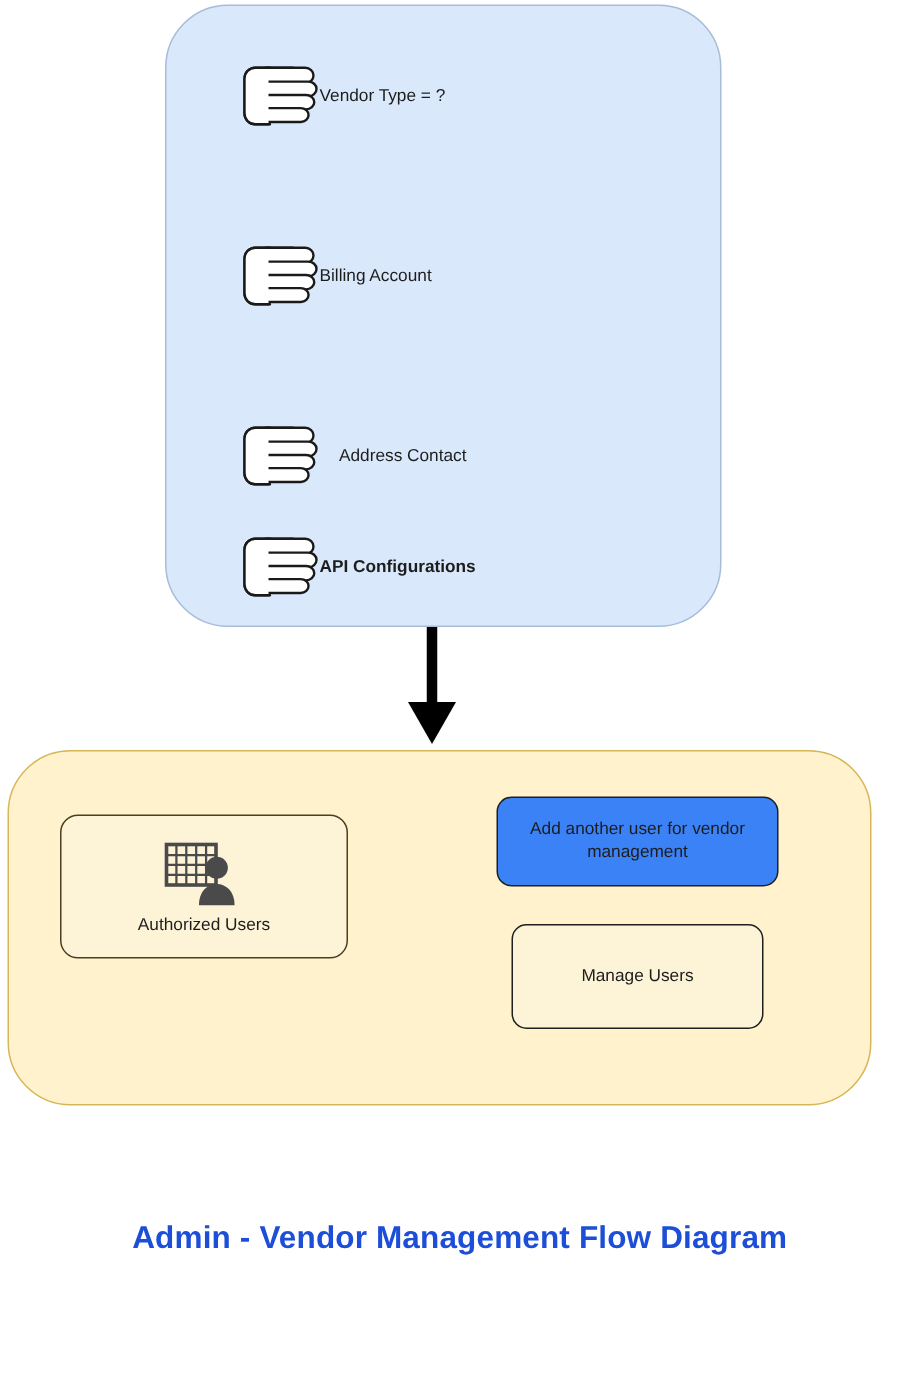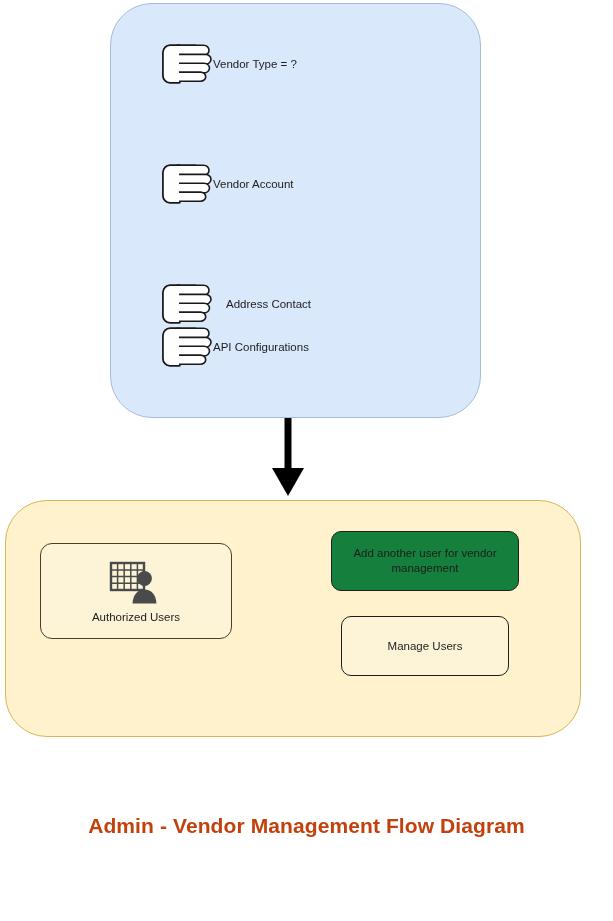--- a/index.html
+++ b/index.html
@@ -104,42 +104,42 @@
     font-size: 11.5px;
     color: #1d1d1d;
   }
 
   .card-addvendor {
     position: absolute;
     left: 331px;
     top: 531px;
     width: 188px;
     height: 60px;
-    background: #15803d;
+    background: #3b82f6;
     border: 1px solid #1f1f1f;
     border-radius: 10px;
     box-sizing: border-box;
     display: flex;
     align-items: center;
     justify-content: center;
     text-align: center;
     padding: 0 14px;
   }
   .card-addvendor .card-label {
     font-size: 11.5px;
     line-height: 15px;
     color: #1d1d1d;
   }
 
   .card-manage {
     position: absolute;
     left: 341px;
     top: 616px;
     width: 168px;
-    height: 60px;
+    height: 70px;
     background: #fdf3d7;
     border: 1px solid #1f1f1f;
     border-radius: 10px;
     box-sizing: border-box;
     display: flex;
     align-items: center;
     justify-content: center;
     text-align: center;
   }
   .card-manage .card-label {
@@ -150,21 +150,21 @@
 
   
   .diagram-title {
     position: absolute;
     left: 0;
     top: 814px;
     width: 613px;
     text-align: center;
     font-size: 21px;
     font-weight: bold;
-    color: #c2410c;
+    color: #1d4ed8;
     letter-spacing: 0.1px;
   }
 </style>
 </head>
 <body>
 
 <div id="canvas">
 
   <div class="panel-vendor">
 
@@ -189,40 +189,40 @@
         <g fill="#ffffff" stroke="#1a1a1a" stroke-width="1.6" stroke-linejoin="round" stroke-linecap="round">
           <path d="M4 10.5 C4 6.4 7.2 3.2 11.2 3.2 L36 3.2 C39.2 3.2 41.6 5.5 41.6 8.3 C41.6 11.1 39.2 13.4 36 13.4 L20 13.4 L20 40.8 L11.2 40.8 C7.2 40.8 4 37.6 4 33.5 Z"></path>
           <path d="M18 3.2 L44.5 3.2 C47.6 3.2 50 5.5 50 8.3 C50 11.1 47.6 13.4 44.5 13.4 L18 13.4 Z"></path>
           <path d="M18 12.4 L46.5 12.4 C49.6 12.4 52 14.6 52 17.3 C52 20.0 49.6 22.2 46.5 22.2 L18 22.2 Z"></path>
           <path d="M18 21.3 L45 21.3 C48.1 21.3 50.5 23.5 50.5 26.1 C50.5 28.7 48.1 30.9 45 30.9 L18 30.9 Z"></path>
           <path d="M18 30.1 L41.5 30.1 C44.4 30.1 46.7 32.2 46.7 34.7 C46.7 37.2 44.4 39.3 41.5 39.3 L18 39.3 Z"></path>
           <path d="M4 10.5 C4 6.4 7.2 3.2 11.2 3.2 L20 3.2 L20 40.8 L11.2 40.8 C7.2 40.8 4 37.6 4 33.5 Z" fill="#ffffff" stroke="none"></path>
           <path d="M4 10.5 C4 6.4 7.2 3.2 11.2 3.2 L21 3.2 M21 40.8 L11.2 40.8 C7.2 40.8 4 37.6 4 33.5 L4 10.5" fill="none"></path>
         </g>
       </svg>
-      <span class="row-label">Vendor Account</span>
+      <span class="row-label">Billing Account</span>
     </div>
 
 
     <div class="vendor-row" style="top: 278px;">
       <svg class="hand-icon" viewBox="0 0 54 44">
         <g fill="#ffffff" stroke="#1a1a1a" stroke-width="1.6" stroke-linejoin="round" stroke-linecap="round">
           <path d="M4 10.5 C4 6.4 7.2 3.2 11.2 3.2 L36 3.2 C39.2 3.2 41.6 5.5 41.6 8.3 C41.6 11.1 39.2 13.4 36 13.4 L20 13.4 L20 40.8 L11.2 40.8 C7.2 40.8 4 37.6 4 33.5 Z"></path>
           <path d="M18 3.2 L44.5 3.2 C47.6 3.2 50 5.5 50 8.3 C50 11.1 47.6 13.4 44.5 13.4 L18 13.4 Z"></path>
           <path d="M18 12.4 L46.5 12.4 C49.6 12.4 52 14.6 52 17.3 C52 20.0 49.6 22.2 46.5 22.2 L18 22.2 Z"></path>
           <path d="M18 21.3 L45 21.3 C48.1 21.3 50.5 23.5 50.5 26.1 C50.5 28.7 48.1 30.9 45 30.9 L18 30.9 Z"></path>
           <path d="M18 30.1 L41.5 30.1 C44.4 30.1 46.7 32.2 46.7 34.7 C46.7 37.2 44.4 39.3 41.5 39.3 L18 39.3 Z"></path>
           <path d="M4 10.5 C4 6.4 7.2 3.2 11.2 3.2 L20 3.2 L20 40.8 L11.2 40.8 C7.2 40.8 4 37.6 4 33.5 Z" fill="#ffffff" stroke="none"></path>
           <path d="M4 10.5 C4 6.4 7.2 3.2 11.2 3.2 L21 3.2 M21 40.8 L11.2 40.8 C7.2 40.8 4 37.6 4 33.5 L4 10.5" fill="none"></path>
         </g>
       </svg>
       <span class="row-label" style="margin-left: 13px;">Address Contact</span>
     </div>
 
-    <div class="vendor-row" style="top: 321px;">
+    <div class="vendor-row" style="top: 352px; font-weight: bold;">
       <svg class="hand-icon" viewBox="0 0 54 44">
         <g fill="#ffffff" stroke="#1a1a1a" stroke-width="1.6" stroke-linejoin="round" stroke-linecap="round">
           <path d="M4 10.5 C4 6.4 7.2 3.2 11.2 3.2 L36 3.2 C39.2 3.2 41.6 5.5 41.6 8.3 C41.6 11.1 39.2 13.4 36 13.4 L20 13.4 L20 40.8 L11.2 40.8 C7.2 40.8 4 37.6 4 33.5 Z"></path>
           <path d="M18 3.2 L44.5 3.2 C47.6 3.2 50 5.5 50 8.3 C50 11.1 47.6 13.4 44.5 13.4 L18 13.4 Z"></path>
           <path d="M18 12.4 L46.5 12.4 C49.6 12.4 52 14.6 52 17.3 C52 20.0 49.6 22.2 46.5 22.2 L18 22.2 Z"></path>
           <path d="M18 21.3 L45 21.3 C48.1 21.3 50.5 23.5 50.5 26.1 C50.5 28.7 48.1 30.9 45 30.9 L18 30.9 Z"></path>
           <path d="M18 30.1 L41.5 30.1 C44.4 30.1 46.7 32.2 46.7 34.7 C46.7 37.2 44.4 39.3 41.5 39.3 L18 39.3 Z"></path>
           <path d="M4 10.5 C4 6.4 7.2 3.2 11.2 3.2 L20 3.2 L20 40.8 L11.2 40.8 C7.2 40.8 4 37.6 4 33.5 Z" fill="#ffffff" stroke="none"></path>
           <path d="M4 10.5 C4 6.4 7.2 3.2 11.2 3.2 L21 3.2 M21 40.8 L11.2 40.8 C7.2 40.8 4 37.6 4 33.5 L4 10.5" fill="none"></path>
         </g>

